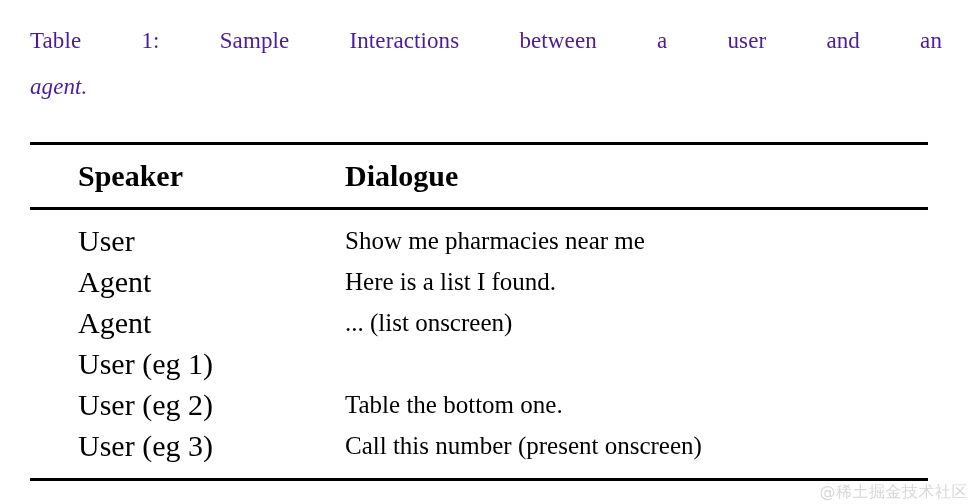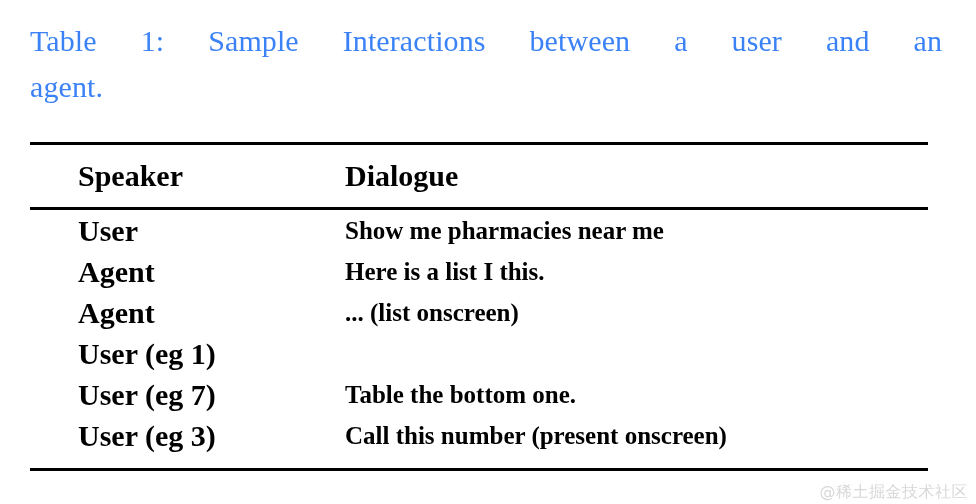--- a/index.html
+++ b/index.html
@@ -22,38 +22,39 @@
     height: 504px;
     background: #ffffff;
   }
 
   
   .caption {
     position: absolute;
     left: 30px;
     top: 18px;
     width: 912px;
-    font-size: 30px;
+    font-size: 23px;
     line-height: 46px;
     text-align: justify;
-    color: #3b82f6;
+    color: #4c1d95;
     letter-spacing: 0.1px;
   }
   .caption .cap-line {
     display: block;
     white-space: nowrap;
   }
   .caption .cap-line-1 {
     text-align: justify;
     text-align-last: justify;
     white-space: normal;
     word-spacing: 0px;
   }
   .caption .cap-line-2 {
     text-align: left;
+    font-style: italic;
   }
 
   
   .table-wrap {
     position: absolute;
     left: 30px;
     top: 142px;
     width: 898px;
   }
   .rule {
@@ -65,23 +66,22 @@
   }
   .rule-top { height: 3px; }
   .rule-mid { height: 3px; }
   .rule-bot { height: 3px; }
 
   .head-row {
     height: 62px;
     position: relative;
   }
   .body-rows {
-    padding-top: 0;
+    padding-top: 10px;
     padding-bottom: 12px;
-    font-weight: bold;
   }
 
   .row {
     position: relative;
     height: 41px;
     white-space: nowrap;
   }
   .cell-speaker {
     position: absolute;
     left: 48px;
@@ -140,34 +140,34 @@
 
     <div class="body-rows">
 
       <div class="row">
         <span class="cell-speaker">User</span>
         <span class="cell-dialogue">Show me pharmacies near me</span>
       </div>
 
       <div class="row">
         <span class="cell-speaker">Agent</span>
-        <span class="cell-dialogue">Here is a list I this.</span>
+        <span class="cell-dialogue">Here is a list I found.</span>
       </div>
 
       <div class="row">
         <span class="cell-speaker">Agent</span>
         <span class="cell-dialogue">... (list onscreen)</span>
       </div>
 
       <div class="row">
         <span class="cell-speaker">User (eg 1)</span>
       </div>
 
       <div class="row">
-        <span class="cell-speaker">User (eg 7)</span>
+        <span class="cell-speaker">User (eg 2)</span>
         <span class="cell-dialogue">Table the bottom one.</span>
       </div>
 
       <div class="row">
         <span class="cell-speaker">User (eg 3)</span>
         <span class="cell-dialogue">Call this number (present onscreen)</span>
       </div>
 
     </div>
 

